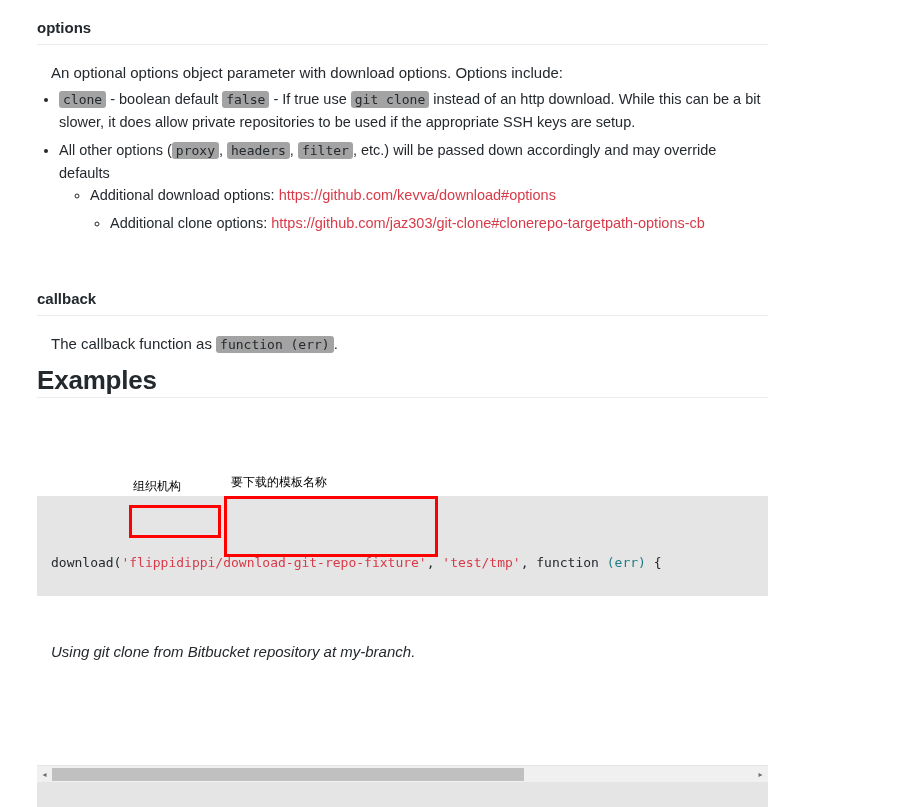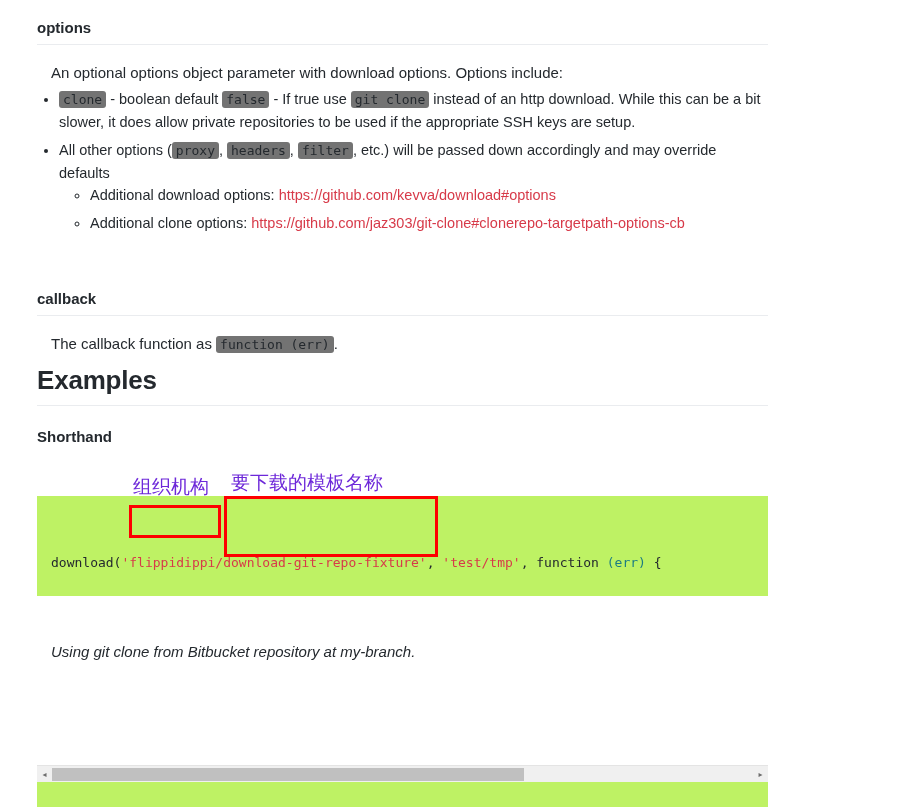--- a/index.html
+++ b/index.html
@@ -31,21 +31,20 @@
     margin: 10px 0 0 0;
     padding-bottom: 7px;
     border-bottom: 1px solid #eaecef;
     line-height: 19px;
   }
   .h-big {
     font-size: 26px;
     font-weight: bold;
     color: #24292e;
     margin: 0;
-    padding-bottom: 8px;
     border-bottom: 1px solid #eaecef;
     line-height: 34px;
     letter-spacing: -0.2px;
   }
   .h-plain {
     font-size: 15px;
     font-weight: bold;
     color: #24292e;
     margin: 0;
     line-height: 19px;
@@ -79,33 +78,33 @@
   ul.sub > li {
     font-size: 14.5px;
     line-height: 22px;
     color: #24292e;
   }
 
   
   code.inline {
     font-family: "DejaVu Sans Mono", monospace;
     font-size: 13px;
-    background: #737373;
+    background: #a3a3a3;
     border-radius: 3px;
     padding: 1px 4px;
     color: #24292e;
   }
   a.link {
     color: #d73a49;
     text-decoration: none;
   }
 
   
   .codeblock {
-    background: #bef264;
+    background: #e5e5e5;
     position: relative;
     overflow: hidden;
     font-family: "DejaVu Sans Mono", monospace;
     font-size: 13px;
     line-height: 22px;
     white-space: pre;
     color: #2f2f2f;
   }
   .codeline { white-space: pre; }
   .tok-str { color: #d73a49; }
@@ -114,23 +113,23 @@
 
   
   .anno-box {
     position: absolute;
     border: 3px solid #fe0000;
     background: transparent;
     pointer-events: none;
   }
   .anno-text {
     position: absolute;
-    color: #6d28d9;
+    color: #000000;
     font-family: Liberation Sans, sans-serif;
-    font-size: 19px;
+    font-size: 12px;
     font-weight: 500;
     line-height: 17px;
     white-space: nowrap;
   }
 
   
   .hscroll {
     position: absolute;
     background: #f0f0f0;
     border-top: 1px solid #e4e4e4;
@@ -177,43 +176,40 @@
     <ul class="bullets">
       <li>
         <span><code class="inline">clone</code> - boolean default <code class="inline">false</code> - If true use <code class="inline">git clone</code> instead of an http download. While this can be a bit slower, it does allow private repositories to be used if the appropriate SSH keys are setup.</span>
       </li>
       <li style="margin-top:6px;">
         <span>All other options (<code class="inline">proxy</code>, <code class="inline">headers</code>, <code class="inline">filter</code>, etc.) will be passed down accordingly and may override defaults</span>
         <ul class="sub">
           <li>
             <span>Additional download options: </span><a class="link" href="#">https://github.com/kevva/download#options</a>
           </li>
-          <li style="margin-top:6px;">
+          <li style="margin-top:6px;margin-left:20px;">
             <span>Additional clone options: </span><a class="link" href="#">https://github.com/jaz303/git-clone#clonerepo-targetpath-options-cb</a>
           </li>
         </ul>
       </li>
     </ul>
   </div>
 
   <div class="content" style="top:279px;">
     <div class="h-sub">callback</div>
   </div>
 
   <div class="content" style="top:319px;">
     <p class="para"><span>The callback function as </span><code class="inline">function (err)</code><span>.</span></p>
   </div>
 
   <div class="content" style="top:363px;">
     <div class="h-big">Examples</div>
   </div>
 
-  <div class="content" style="top:427px;">
-    <div class="h-plain">Shorthand</div>
-  </div>
 
 
   <div class="codeblock" style="left:37px; top:496px; width:731px; height:100px; padding:12px 14px;">
     <div class="codeline" id="sh-l0"><span class="tok-kw">download(</span><span class="tok-str">'flippidippi/download-git-repo-fixture'</span><span class="tok-kw">, </span><span class="tok-str">'test/tmp'</span><span class="tok-kw">, function </span><span class="tok-par">(err)</span><span class="tok-kw"> {</span></div>
     
     
   </div>
 
   <div class="anno-text" style="left:133px; top:478px;">组织机构</div>
   <div class="anno-text" style="left:231px; top:474px;">要下载的模板名称</div>

